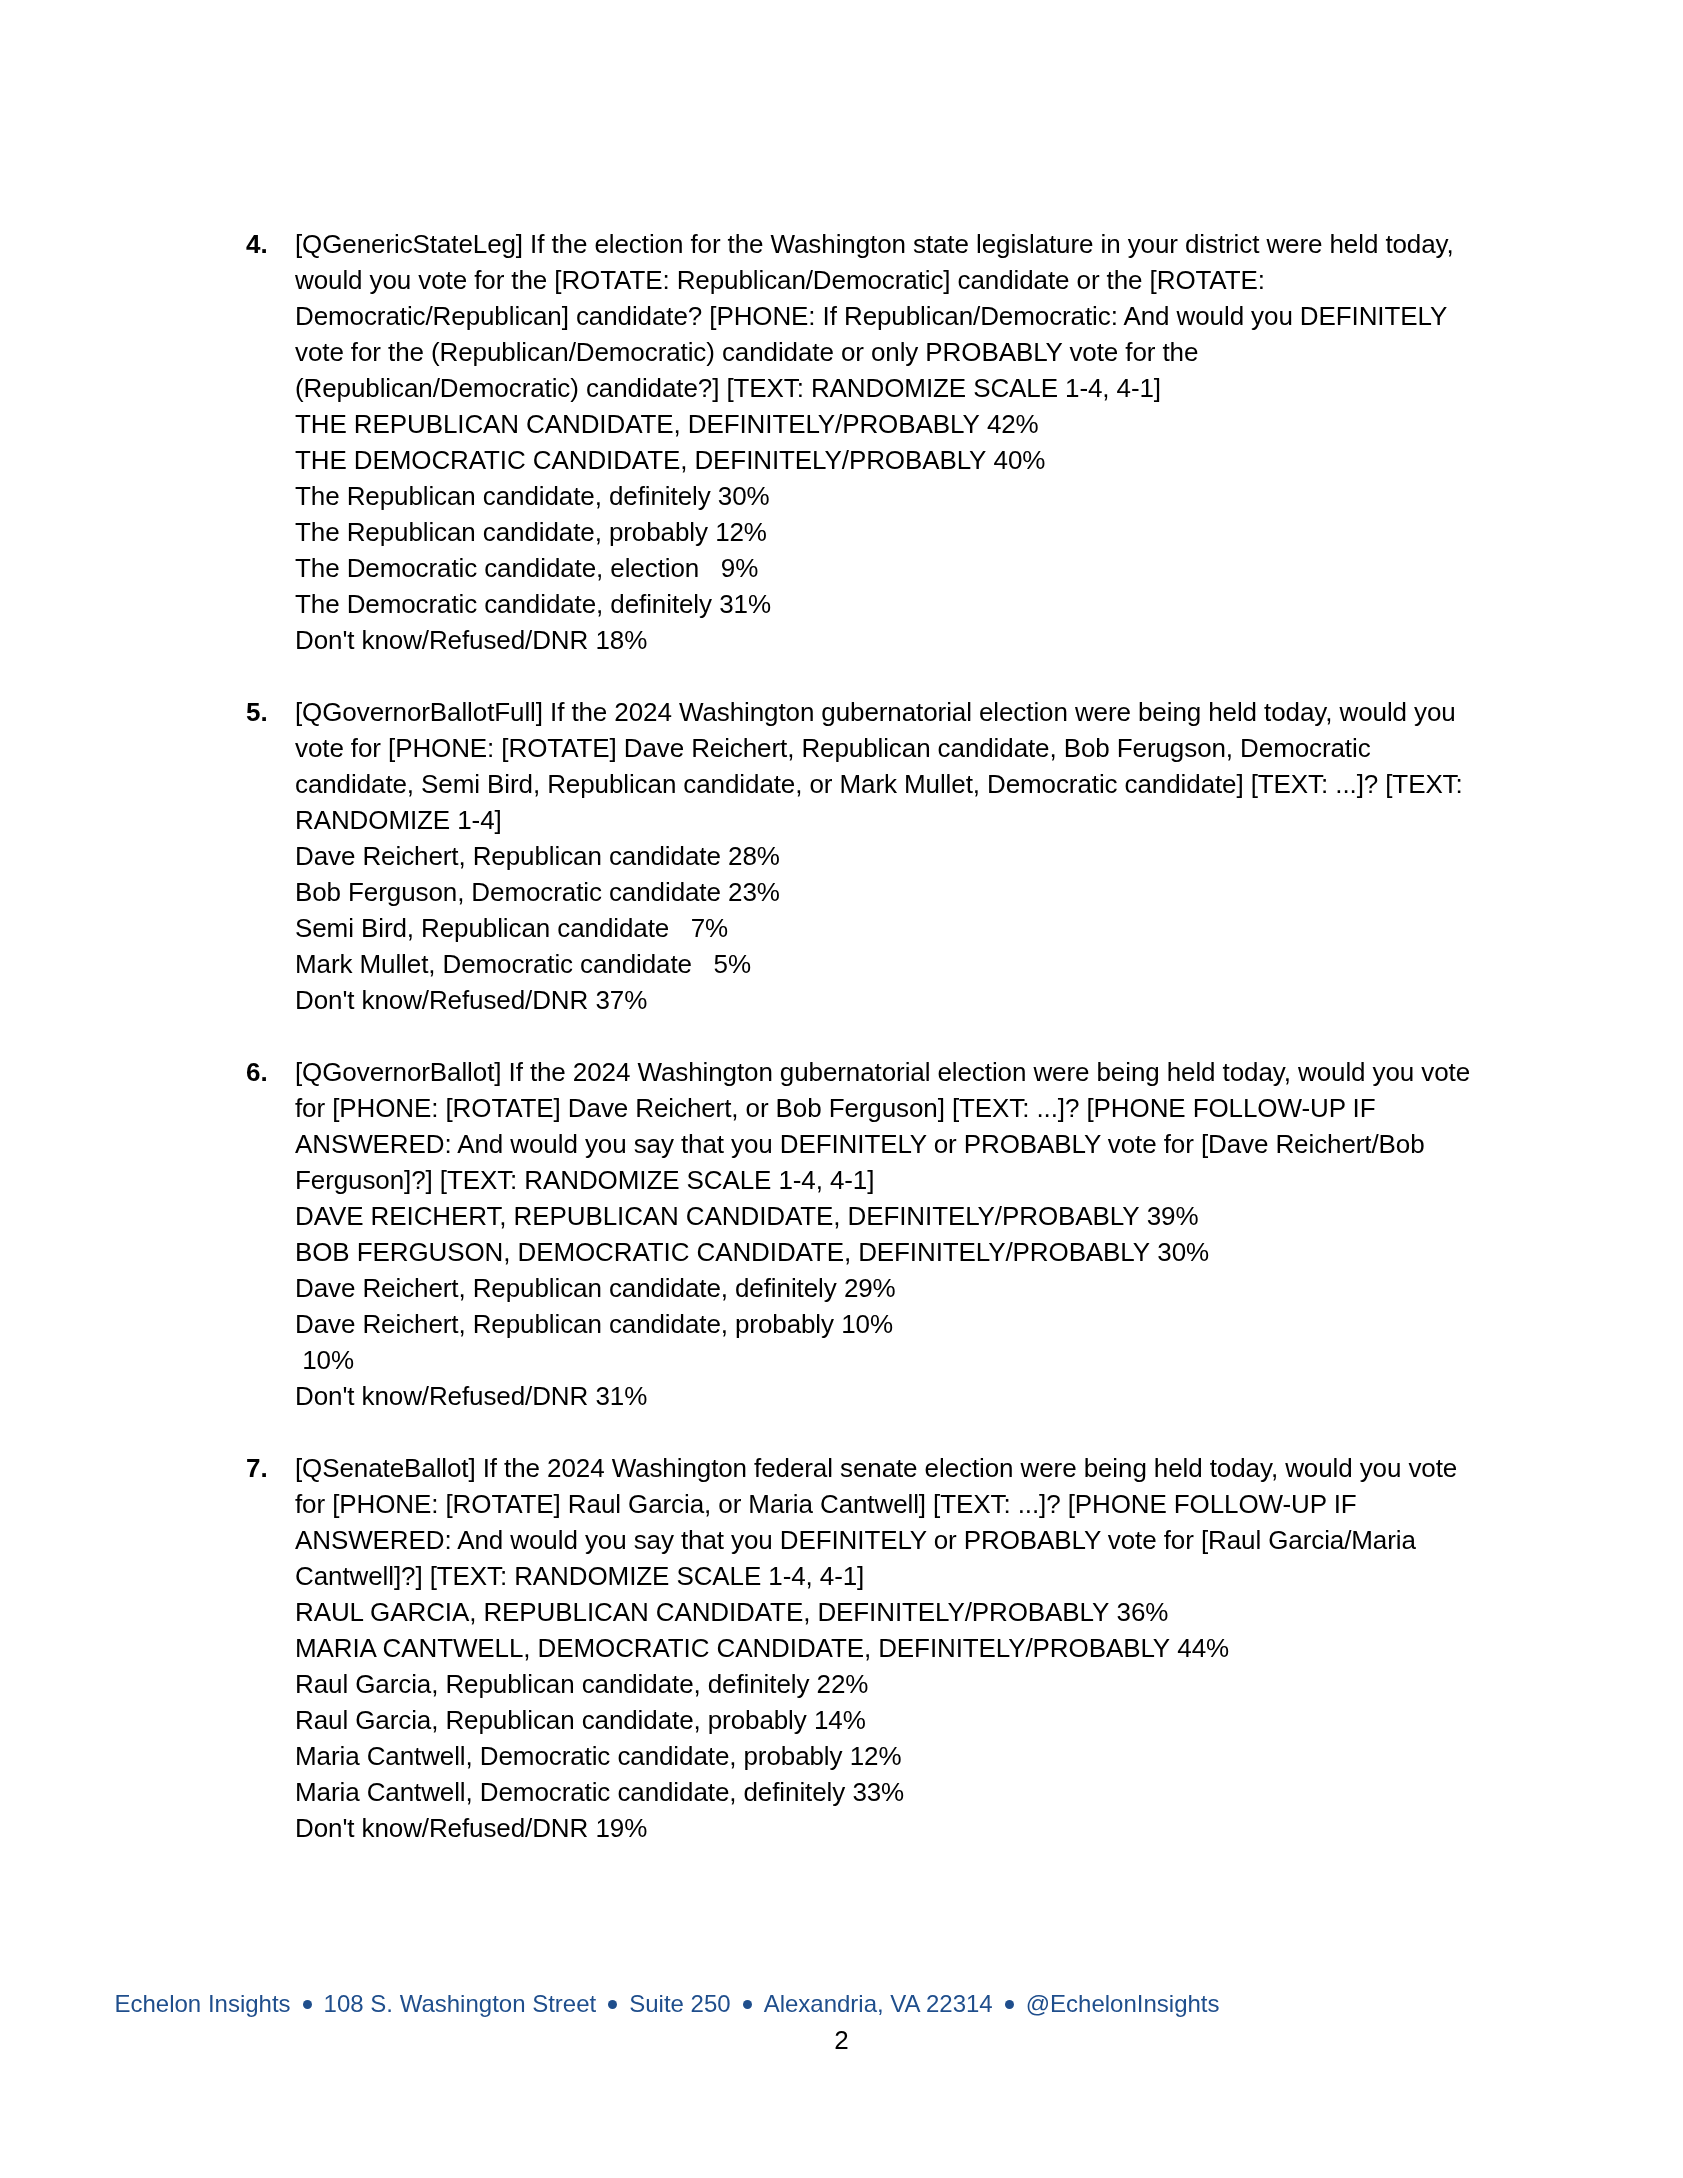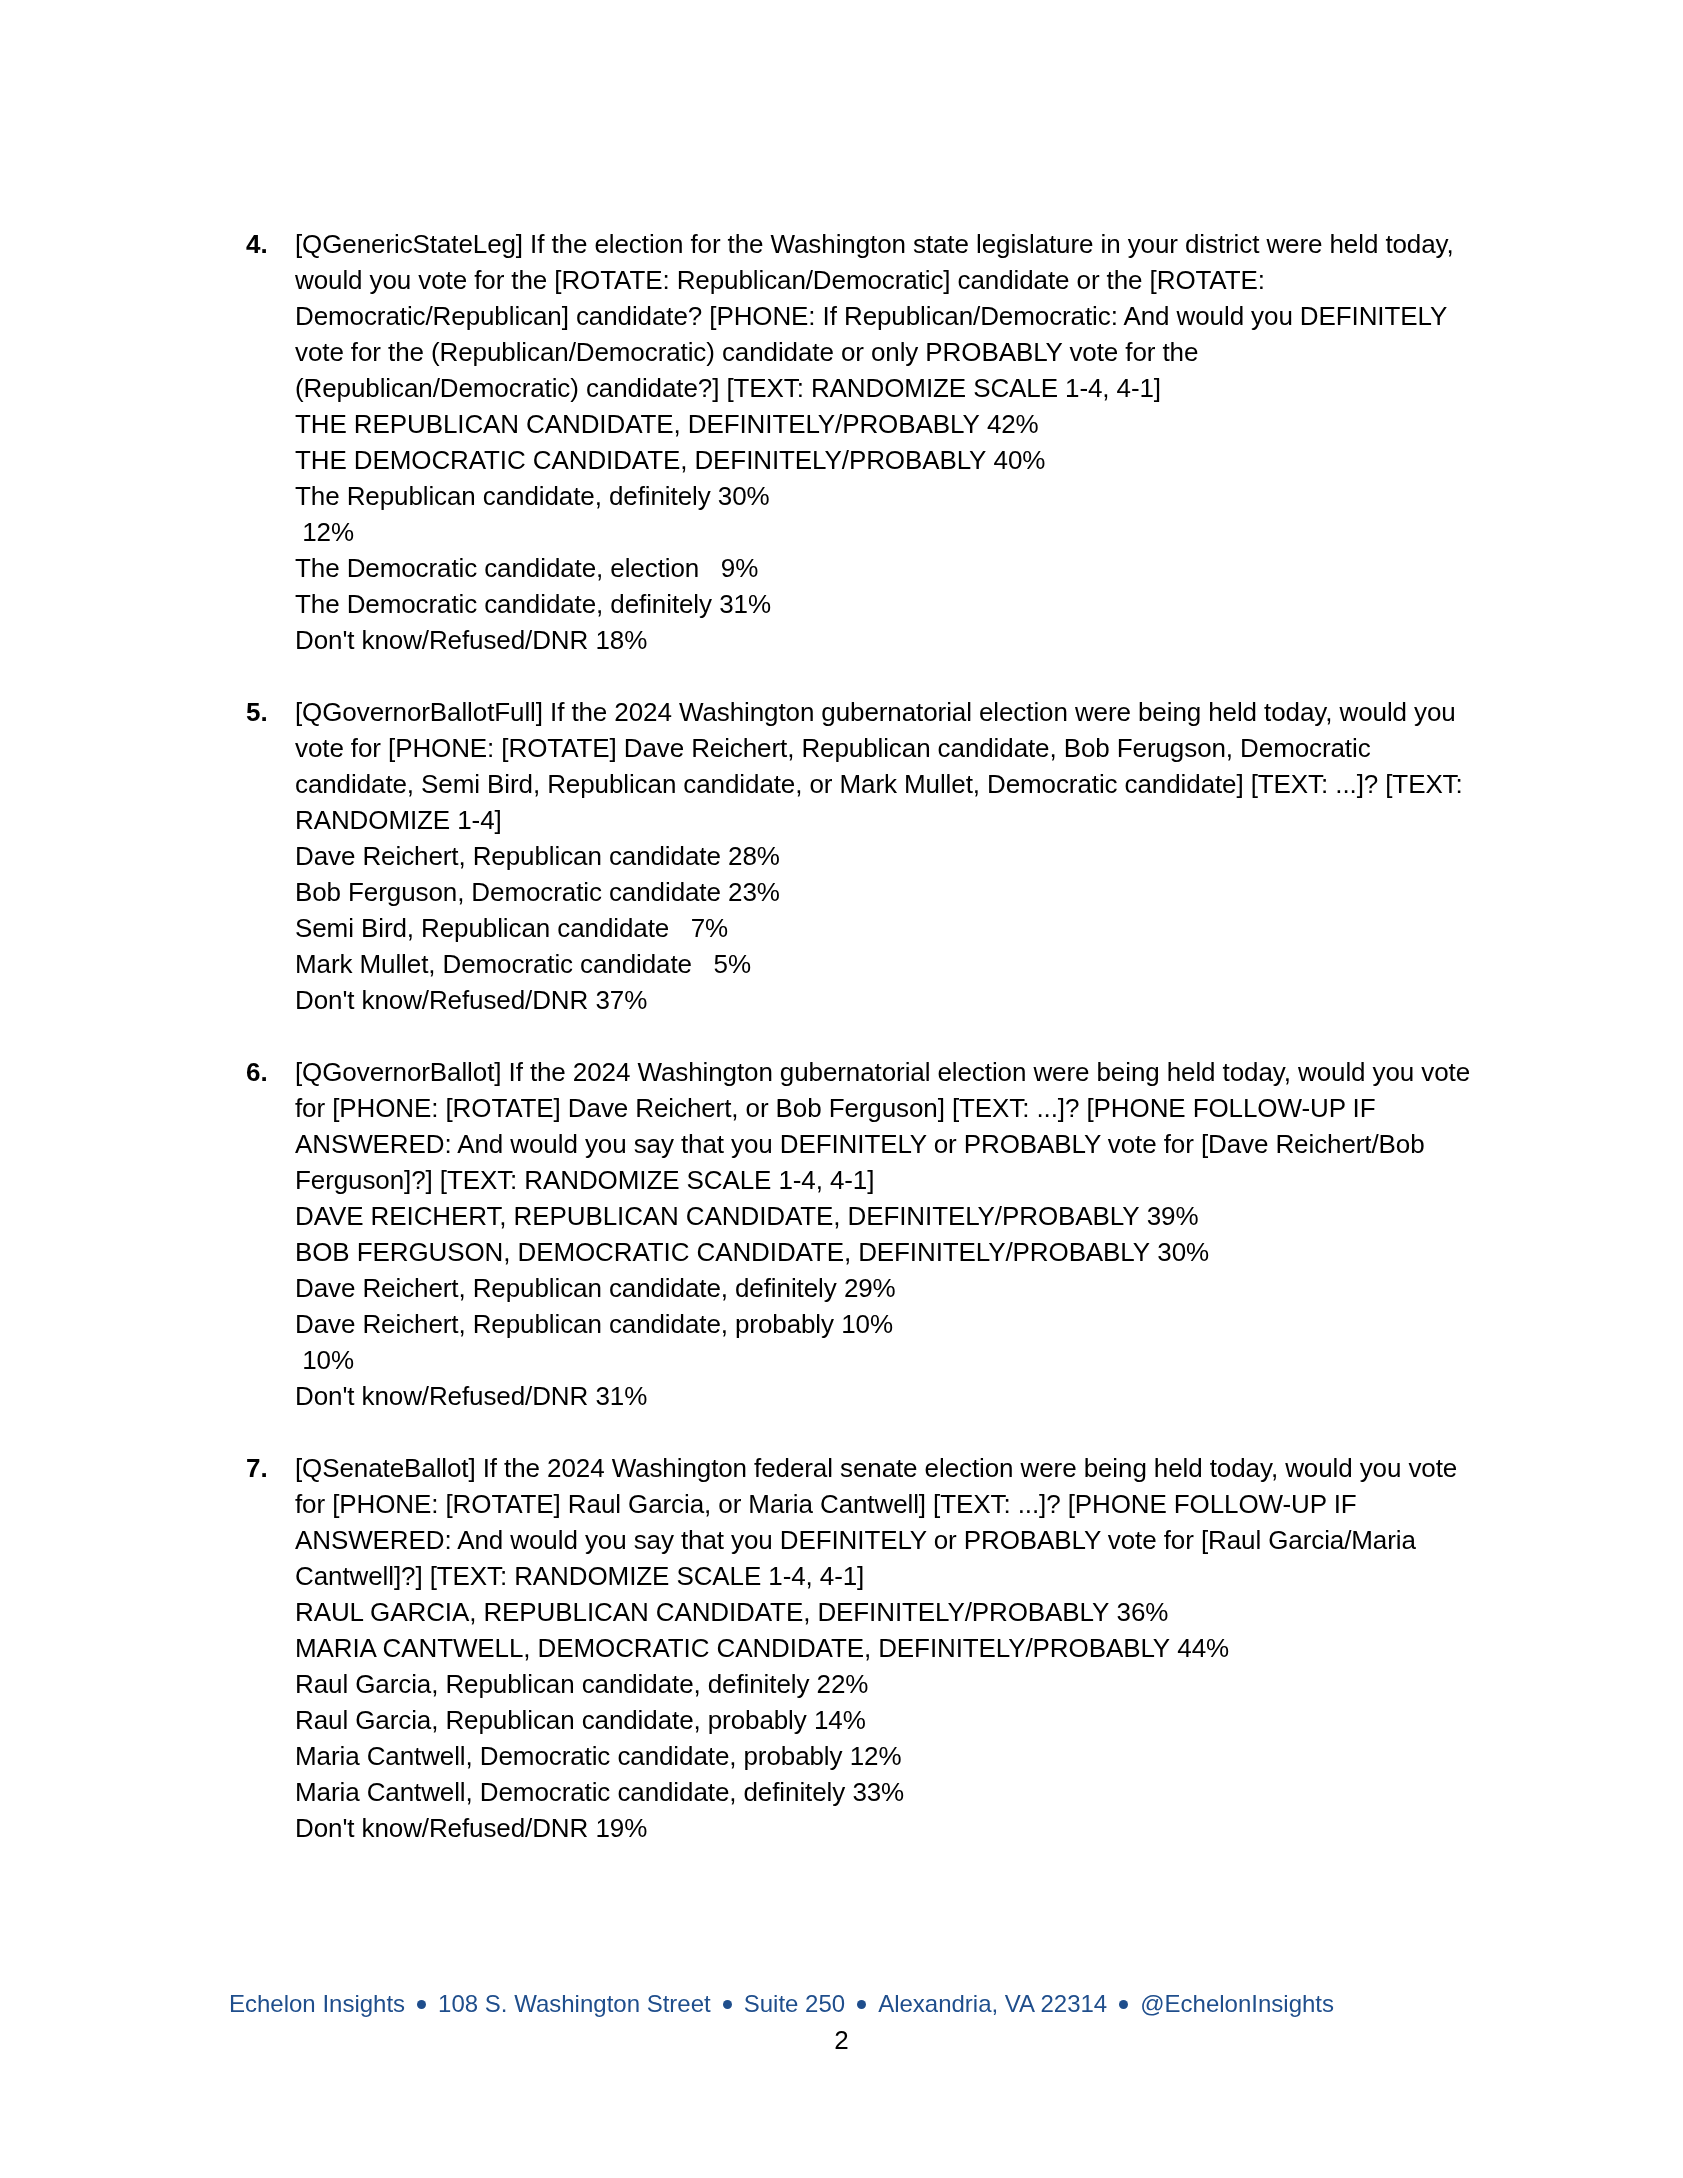--- a/index.html
+++ b/index.html
@@ -58,21 +58,21 @@
     }
     .resp-value {
       text-align: right;
       min-width: 59px;
     }
     .footer {
       position: absolute;
       left: 0;
       width: 1334px;
       top: 1988px;
-      text-align: right;
+      text-align: center;
       font-size: 24px;
       color: #1f4e8c;
       line-height: 32px;
     }
     .footer .sep {
       display: inline-block;
       width: 9px;
       height: 9px;
       border-radius: 50%;
       background: #1f4e8c;
@@ -109,20 +109,21 @@
         </div>
       <div class="resp-row">
           <span class="resp-label">THE DEMOCRATIC CANDIDATE, DEFINITELY/PROBABLY</span>
           <span class="resp-value">40%</span>
         </div>
       <div class="resp-row">
           <span class="resp-label">The Republican candidate, definitely</span>
           <span class="resp-value">30%</span>
         </div>
       <div class="resp-row">
+          <span class="resp-label">The Republican candidate, probably</span>
           <span class="resp-value">12%</span>
         </div>
       <div class="resp-row">
           <span class="resp-label">The Democratic candidate, election</span>
           <span class="resp-value">9%</span>
         </div>
       <div class="resp-row">
           <span class="resp-label">The Democratic candidate, definitely</span>
           <span class="resp-value">31%</span>
         </div>

